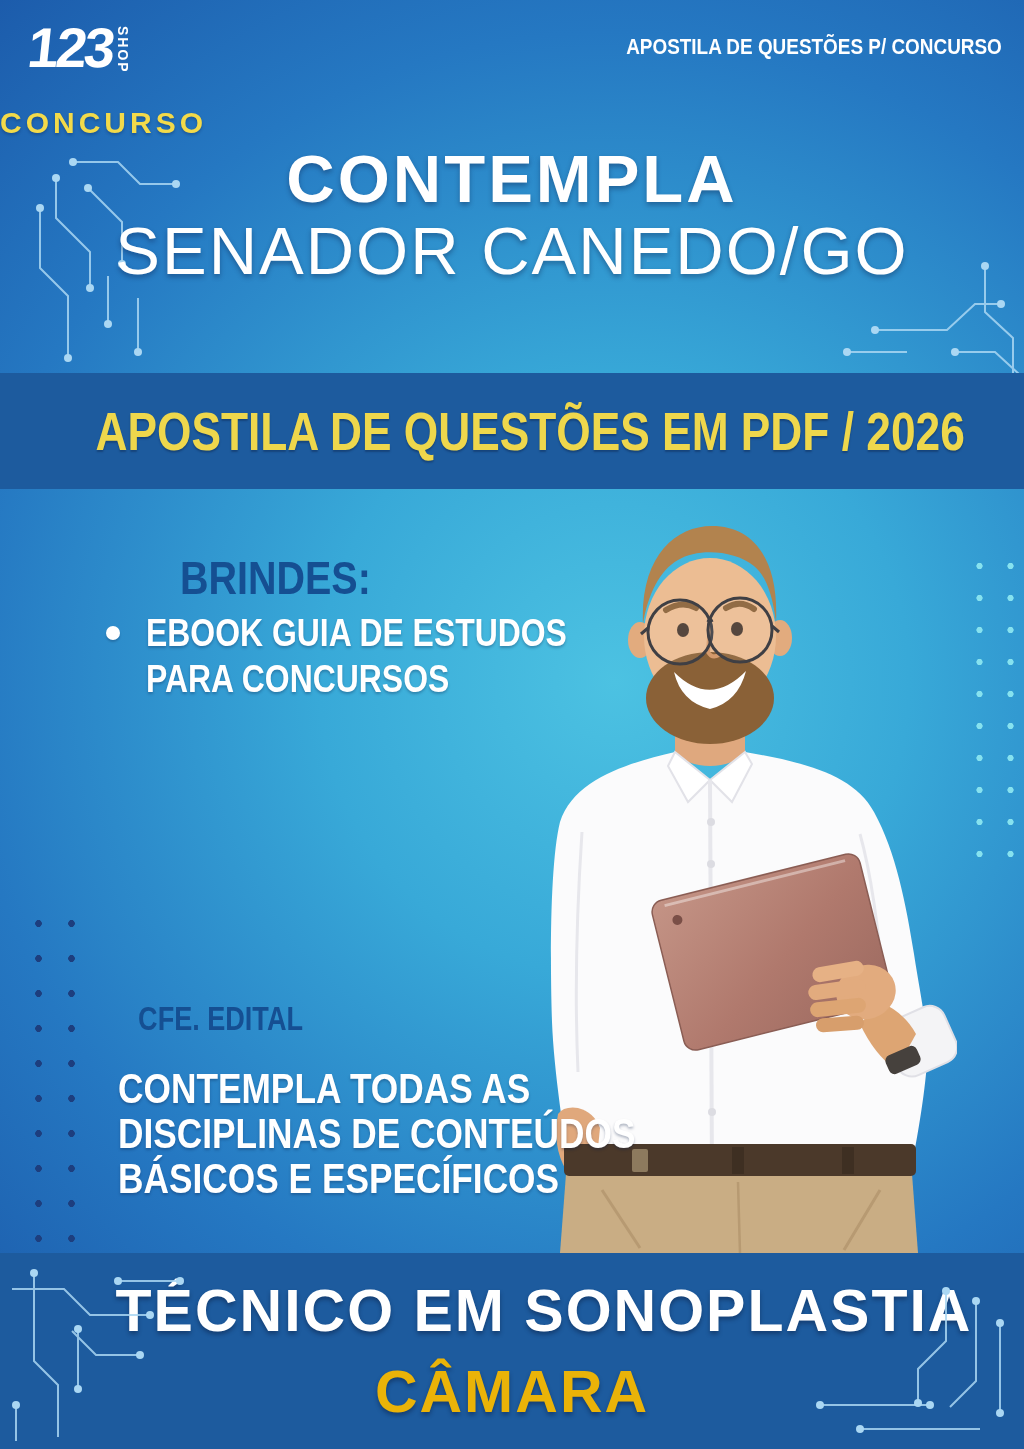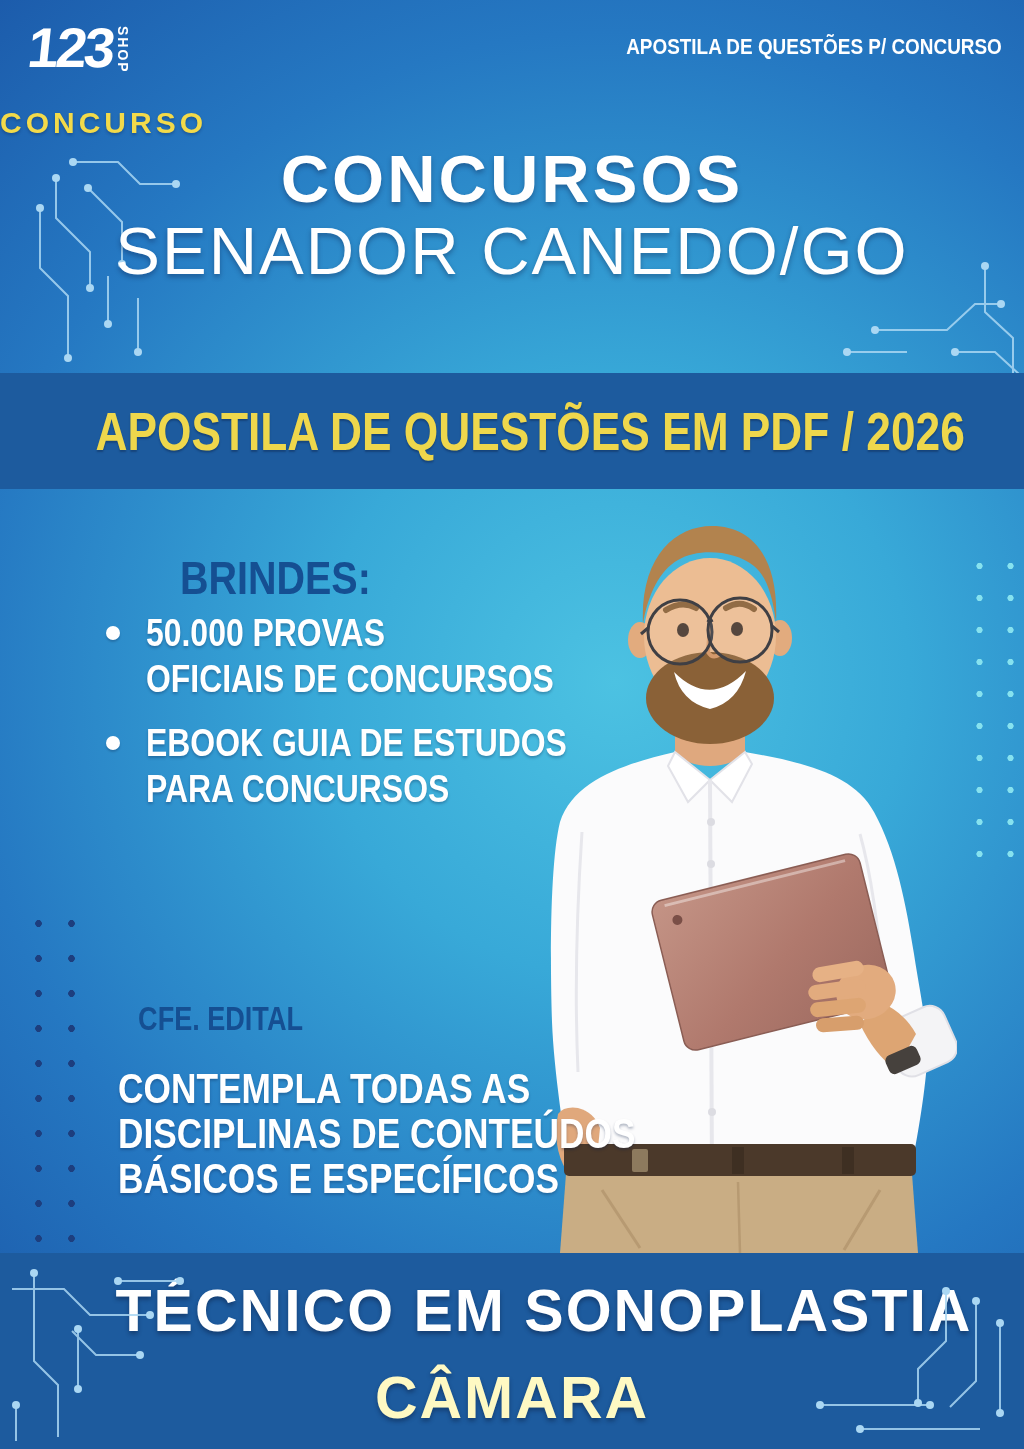--- a/index.html
+++ b/index.html
@@ -62,22 +62,22 @@
     font-size:33px;font-weight:bold;color:#154f92;white-space:nowrap;}
   .edital-text{left:118px;top:1066px;font-size:42px;font-weight:bold;color:#ffffff;
     line-height:45px;text-shadow:0 2px 3px rgba(10,30,70,.3);white-space:nowrap;}
   .edital-text span{display:block;}
 
   
   .role-banner{left:0;top:1253px;width:1024px;height:196px;background:#1d5b9e;}
   .role-line1{width:100%;text-align:center;margin-top:24px;
     font-size:59px;font-weight:bold;letter-spacing:2px;color:#ffffff;
     text-shadow:0 3px 4px rgba(8,20,50,.4);padding-left:32px;}
-  .role-line2{width:100%;text-align:center;margin-top:19px;
-    font-size:59px;font-weight:bold;letter-spacing:2px;color:#fef9c3;
+  .role-line2{width:100%;text-align:center;margin-top:13px;
+    font-size:59px;font-weight:bold;letter-spacing:2px;color:#eab308;
     text-shadow:0 3px 4px rgba(8,20,50,.4);}
 
   
   .dot-grid-left{left:14px;top:898px;width:68px;height:348px;
     background-image:radial-gradient(#1d3e7e 3px, transparent 3.6px);
     background-size:33px 35px;background-position:8px 8px;}
   .dot-grid-right{left:958px;top:544px;width:62px;height:318px;
     background-image:radial-gradient(#86e2ef 2.8px, transparent 3.4px);
     background-size:31px 32px;background-position:6px 6px;}
 
@@ -135,21 +135,21 @@
 
   <div class="abs logo">
     <span class="logo-number">123</span>
     <span class="logo-word">SHOP</span>
   </div>
 
   <div class="abs tagline">
     <span class="condR">APOSTILA DE QUESTÕES P/ CONCURSO</span>
   </div>
   <div class="abs kicker">CONCURSO</div>
-  <div class="abs title1">CONCURSOS</div>
+  <div class="abs title1">CONTEMPLA</div>
   <div class="abs title2">SENADOR CANEDO/GO</div>
 
   <div class="abs pdf-banner">
     <div class="pdf-banner-text">
       <span class="condC">APOSTILA DE QUESTÕES EM PDF / 2026</span>
     </div>
   </div>
 
   <div class="abs dot-grid-left"></div>
   <div class="abs dot-grid-right"></div>
@@ -241,29 +241,20 @@
   </div>
 
   <div class="abs brindes-heading">
     <span class="condL">BRINDES:</span>
   </div>
   <div class="abs bullets">
     <div class="bullet-item">
       <div class="bullet-dot"></div>
       <div class="bullet-text">
           <span class="condL" style="display:block">
-        <span>50.000 PROVAS</span>
-        <span>OFICIAIS DE CONCURSOS</span>
-      </span>
-        </div>
-    </div>
-    <div class="bullet-item">
-      <div class="bullet-dot"></div>
-      <div class="bullet-text">
-          <span class="condL" style="display:block">
         <span>EBOOK GUIA DE ESTUDOS</span>
         <span>PARA CONCURSOS</span>
       </span>
         </div>
     </div>
   </div>
 
   <div class="abs cfe-heading">
     <span class="condC">CFE. EDITAL</span>
   </div>

